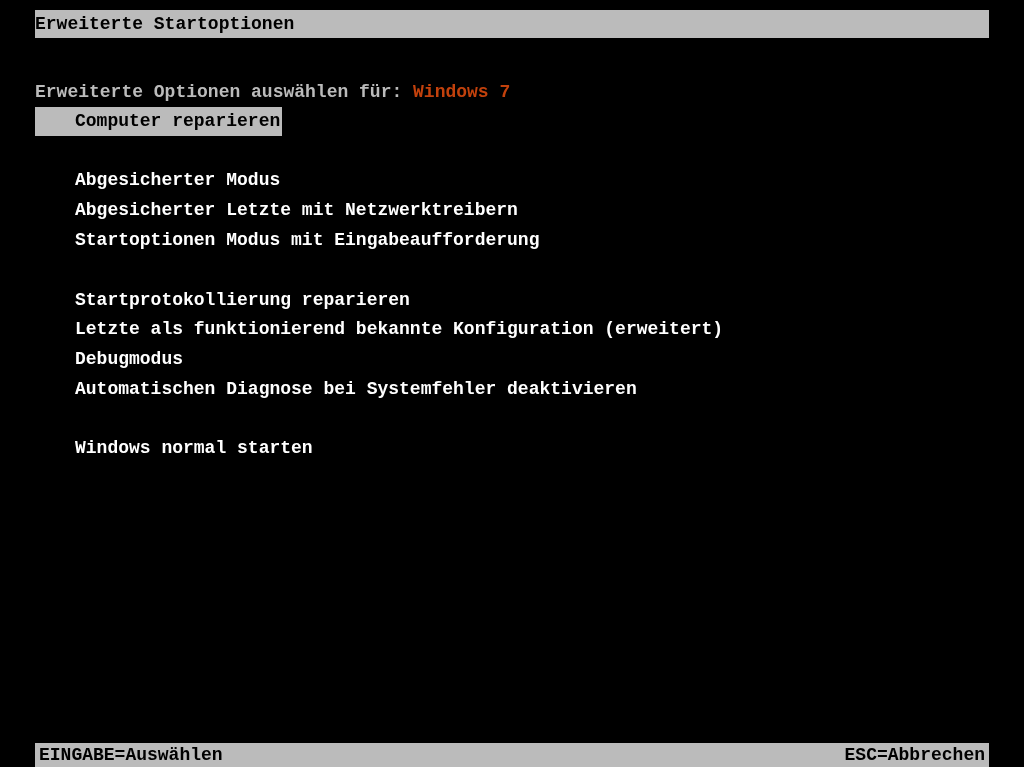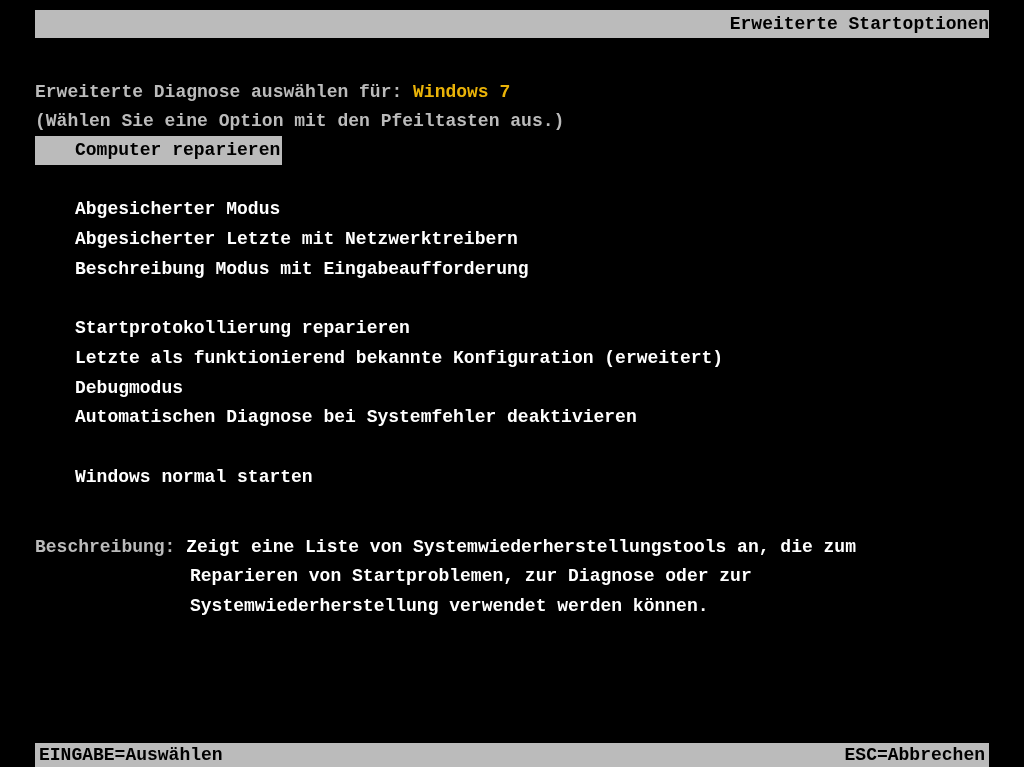--- a/index.html
+++ b/index.html
@@ -15,34 +15,34 @@
       font-weight: bold;
     }
     .container {
       width: 100%;
       height: 100%;
       padding: 0;
     }
     .title-bar {
       background: #bbbbbb;
       color: #000;
-      text-align: right;
+      text-align: left;
       padding: 4px 0;
       margin: 10px 35px 0 35px;
       font-weight: bold;
     }
     .content {
       padding: 40px 35px 0 35px;
     }
     .prompt-line {
       color: #bbbbbb;
       line-height: 1.6;
     }
     .prompt-line .os-name {
-      color: #eab308;
+      color: #c2410c;
     }
     .instruction {
       color: #bbbbbb;
       line-height: 1.6;
     }
     .menu-group {
     }
     .menu-list {
       padding-left: 40px;
     }
@@ -93,57 +93,51 @@
     }
   </style>
 </head>
 <body>
 
 <div class="container">
   <div class="title-bar">Erweiterte Startoptionen</div>
 
   <div class="content">
     <div class="prompt-line">
-      <span>Erweiterte Diagnose auswählen für: </span><span class="os-name">Windows 7</span>
+      <span>Erweiterte Optionen auswählen für: </span><span class="os-name">Windows 7</span>
     </div>
-    <div class="instruction">(Wählen Sie eine Option mit den Pfeiltasten aus.)</div>
 
     <div class="menu-group">
       <div class="menu-list">
         <span class="menu-item selected">Computer reparieren</span>
       </div>
     </div>
 
     <div class="section-spacer"></div>
 
     <div class="menu-list">
       <div class="menu-item">Abgesicherter Modus</div>
       <div class="menu-item">Abgesicherter Letzte mit Netzwerktreibern</div>
-      <div class="menu-item">Beschreibung Modus mit Eingabeaufforderung</div>
+      <div class="menu-item">Startoptionen Modus mit Eingabeaufforderung</div>
     </div>
 
     <div class="section-spacer"></div>
 
     <div class="menu-list">
       <div class="menu-item">Startprotokollierung reparieren</div>
       <div class="menu-item">Letzte als funktionierend bekannte Konfiguration (erweitert)</div>
       <div class="menu-item">Debugmodus</div>
       <div class="menu-item">Automatischen Diagnose bei Systemfehler deaktivieren</div>
     </div>
 
     <div class="section-spacer"></div>
 
     <div class="menu-list">
       <div class="menu-item">Windows normal starten</div>
     </div>
 
-    <div class="description-block">
-      <span>Beschreibung: </span><span class="description-text">Zeigt eine Liste von Systemwiederherstellungstools an, die zum</span>
-      <span class="desc-line desc-continuation description-text">Reparieren von Startproblemen, zur Diagnose oder zur</span>
-      <span class="desc-line desc-continuation description-text">Systemwiederherstellung verwendet werden können.</span>
-    </div>
   </div>
 
   <div class="footer-bar">
     <span>EINGABE=Auswählen</span>
     <span>ESC=Abbrechen</span>
   </div>
 </div>
 
 </body></html>

